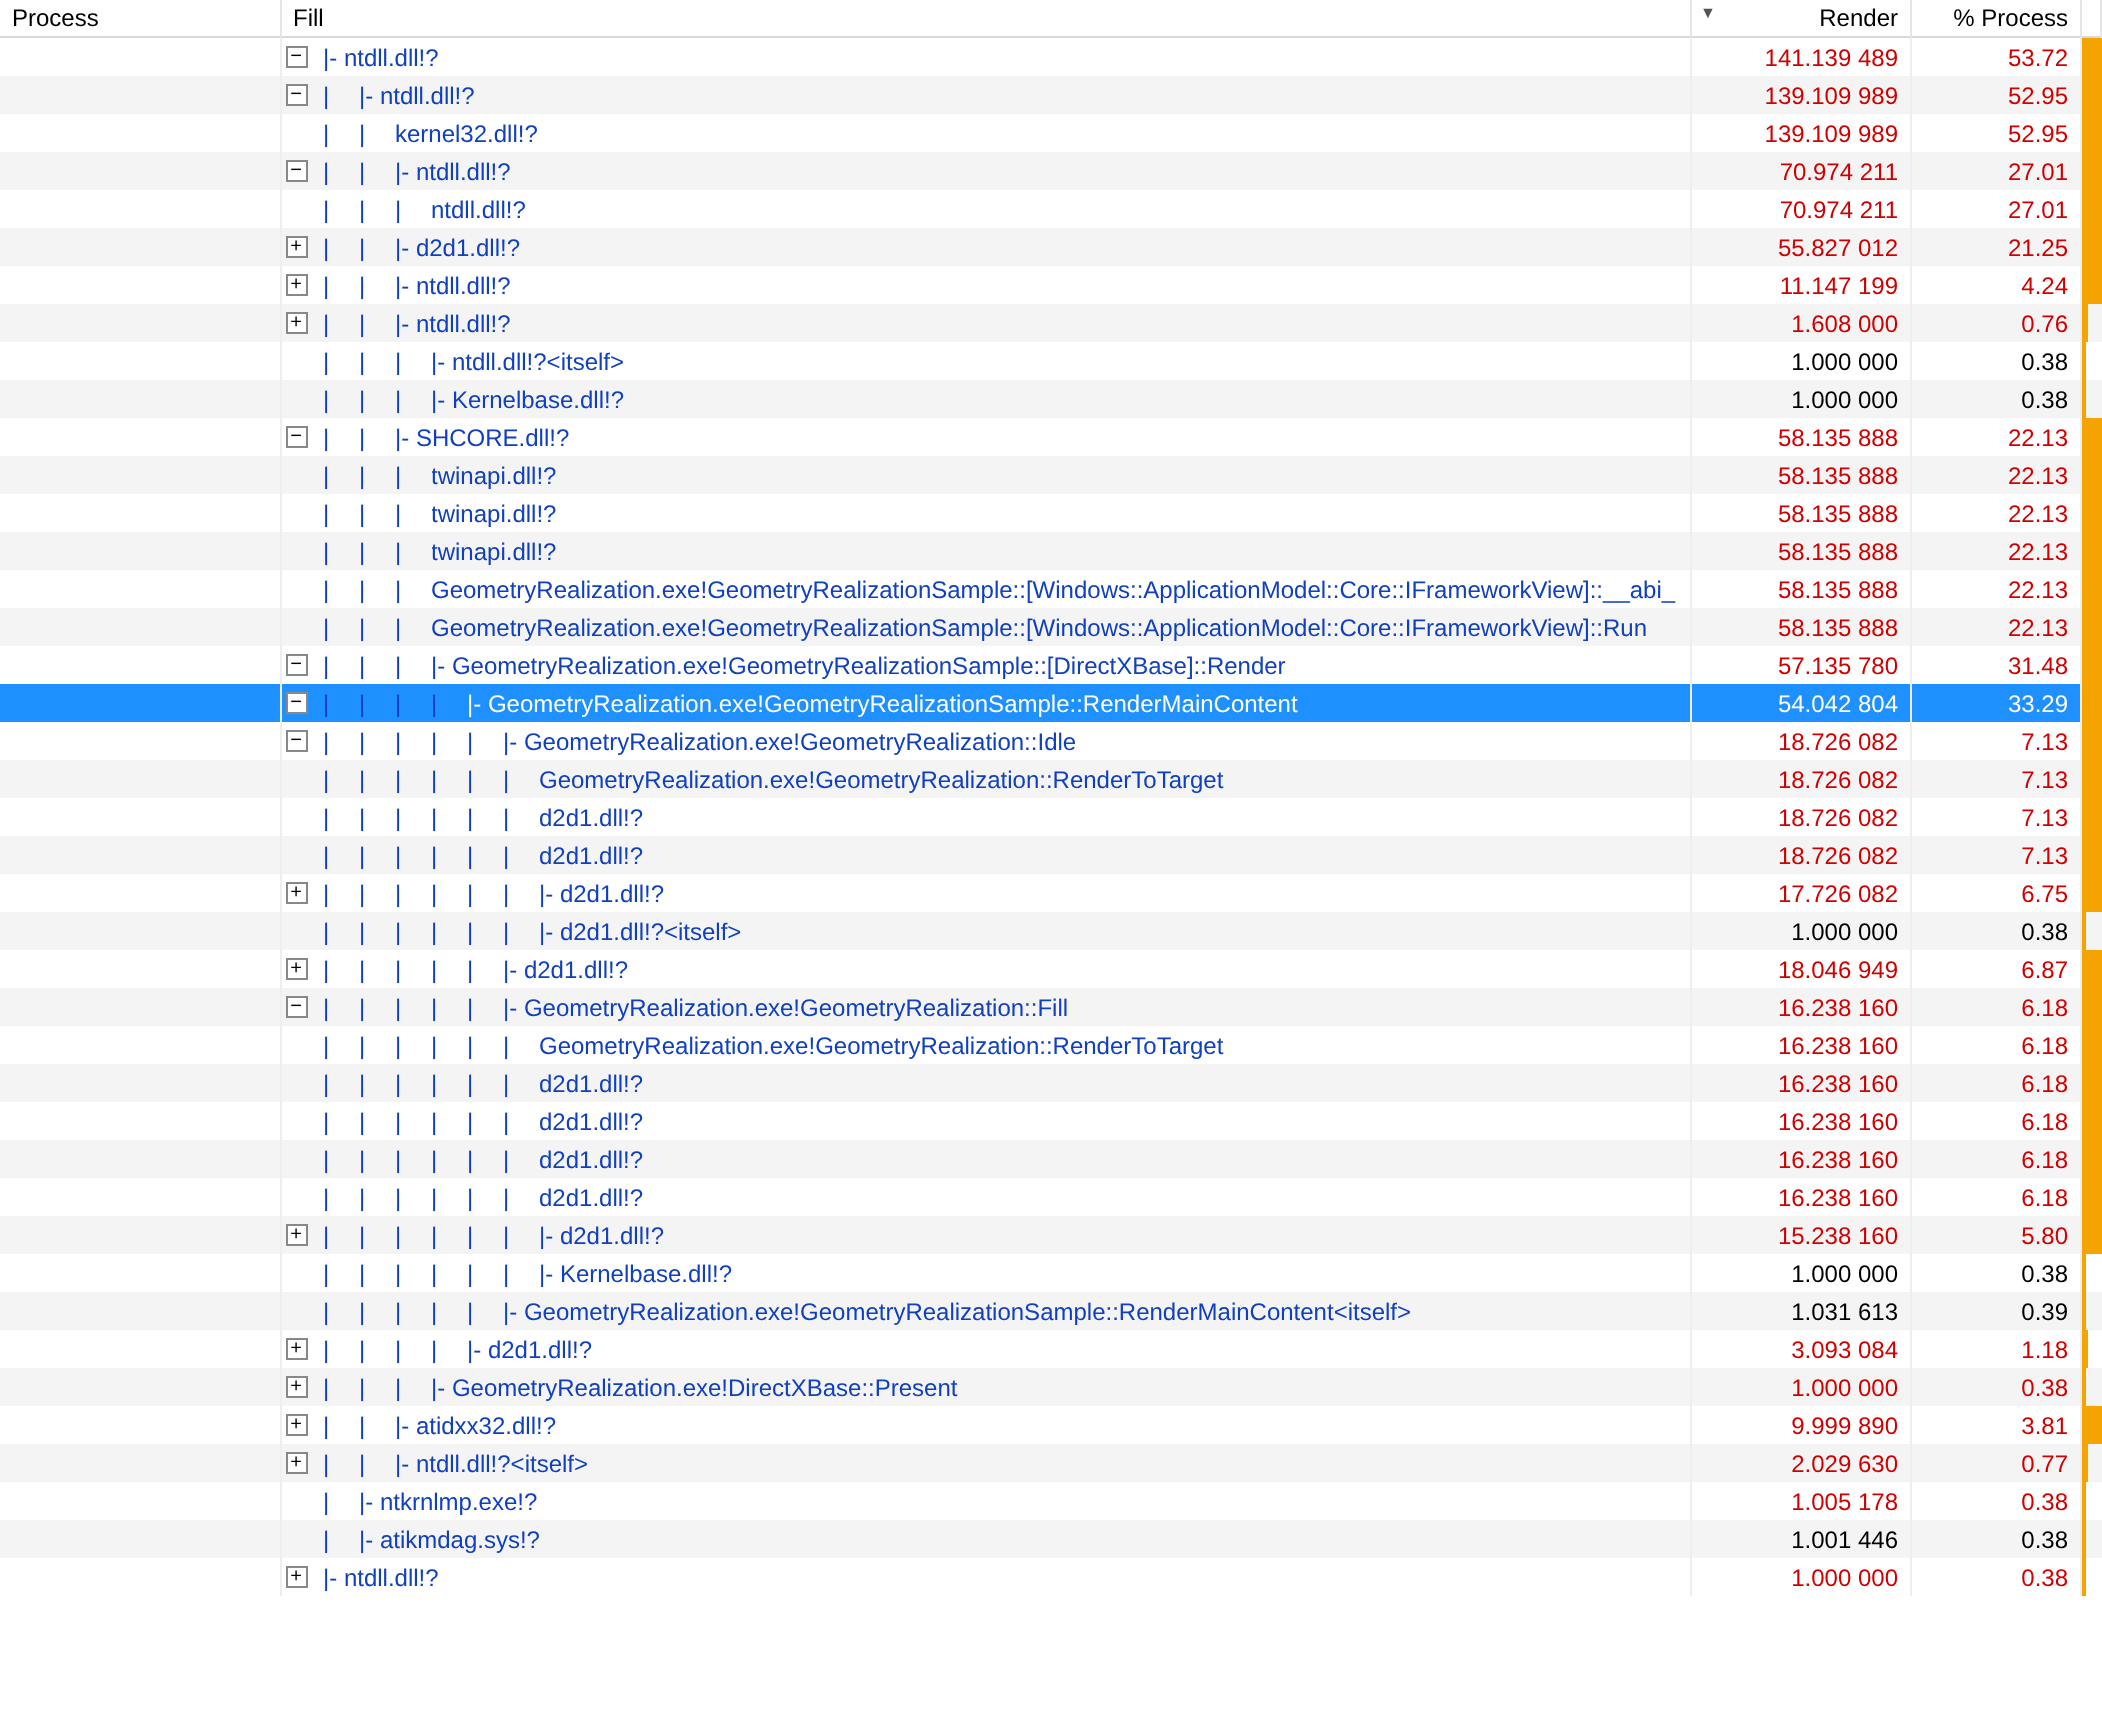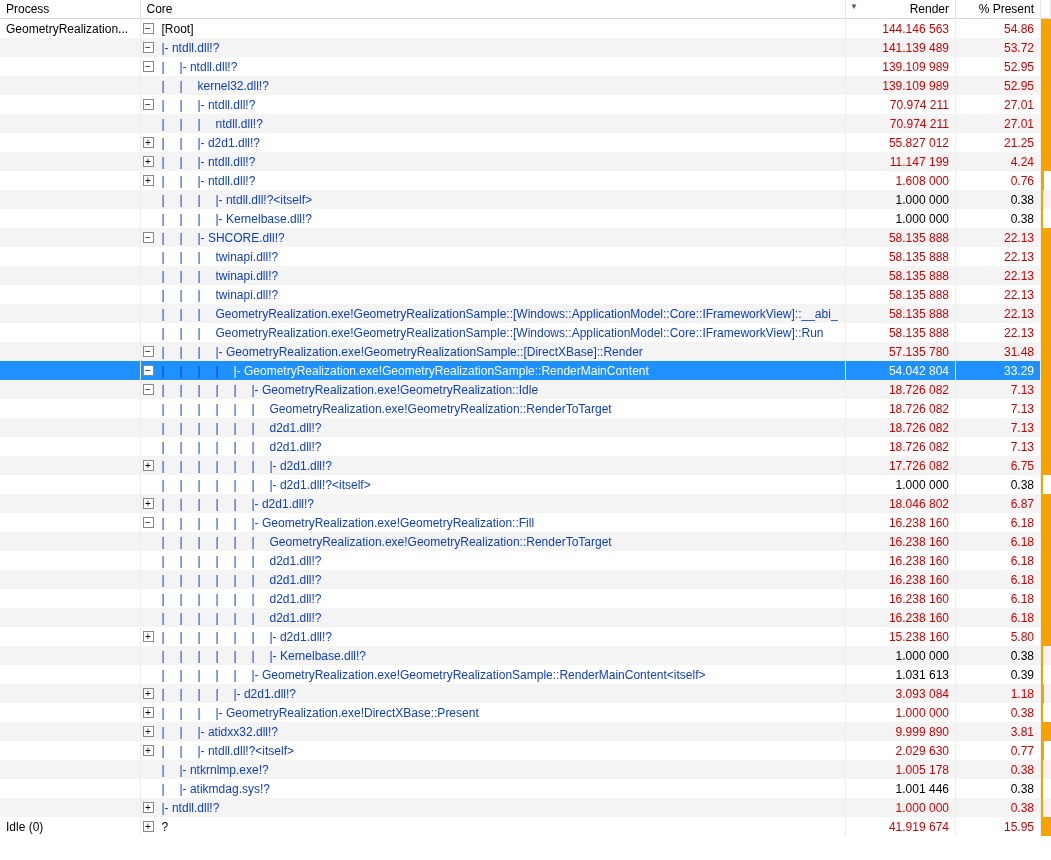--- a/index.html
+++ b/index.html
@@ -118,44 +118,28 @@
   <colgroup>
     <col class="col-process">
     <col class="col-stack">
     <col class="col-weight">
     <col class="col-pct">
     <col class="col-bar">
   </colgroup>
   <thead class="hdr">
     <tr>
       <th>Process</th>
-      <th>Core</th>
+      <th>Fill</th>
       <th class="right"><span class="sort-ind">▼</span><span>Render</span></th>
-      <th class="right">% Present</th>
+      <th class="right">% Process</th>
       <th></th>
     </tr>
   </thead>
   <tbody id="tbody">
       <tr>
-        <td class="proc-cell">GeometryRealization...</td>
-        <td style="padding: 0px 2px;">
-          <div class="stack-cell">
-            <span class="exp">−</span>
-            <span style="width: 4px; display: inline-block;"></span>
-            <span class="pipes"></span>
-            <span class="stack-text black">[Root]</span>
-          </div>
-        </td>
-        <td class="right red">144.146 563</td>
-        <td class="right red">54.86</td>
-        <td class="bar-cell">
-          <div class="bar "></div>
-        </td>
-      </tr>
-      <tr>
         <td class="proc-cell"></td>
         <td style="padding: 0px 2px;">
           <div class="stack-cell">
             <span class="exp">−</span>
             <span style="width: 4px; display: inline-block;"></span>
             <span class="pipes"></span>
             <span class="stack-text">|- ntdll.dll!?</span>
           </div>
         </td>
         <td class="right red">141.139 489</td>
@@ -643,21 +627,21 @@
             <span class="pipes">
               <span class="pipe">|</span>
               <span class="pipe">|</span>
               <span class="pipe">|</span>
               <span class="pipe">|</span>
               <span class="pipe">|</span>
             </span>
             <span class="stack-text">|- d2d1.dll!?</span>
           </div>
         </td>
-        <td class="right red">18.046 802</td>
+        <td class="right red">18.046 949</td>
         <td class="right red">6.87</td>
         <td class="bar-cell">
           <div class="bar "></div>
         </td>
       </tr>
       <tr>
         <td class="proc-cell"></td>
         <td style="padding: 0px 2px;">
           <div class="stack-cell">
             <span class="exp">−</span>
@@ -983,32 +967,16 @@
             <span class="exp">+</span>
             <span style="width: 4px; display: inline-block;"></span>
             <span class="pipes"></span>
             <span class="stack-text">|- ntdll.dll!?</span>
           </div>
         </td>
         <td class="right red">1.000 000</td>
         <td class="right red">0.38</td>
         <td class="bar-cell">
           <div class="bar tiny"></div>
-        </td>
-      </tr>
-      <tr>
-        <td class="proc-cell">Idle (0)</td>
-        <td style="padding: 0px 2px;">
-          <div class="stack-cell">
-            <span class="exp">+</span>
-            <span style="width: 4px; display: inline-block;"></span>
-            <span class="pipes"></span>
-            <span class="stack-text black">?</span>
-          </div>
-        </td>
-        <td class="right red">41.919 674</td>
-        <td class="right red">15.95</td>
-        <td class="bar-cell">
-          <div class="bar "></div>
         </td>
       </tr>
     </tbody>
 </table>
 
 </body></html>

